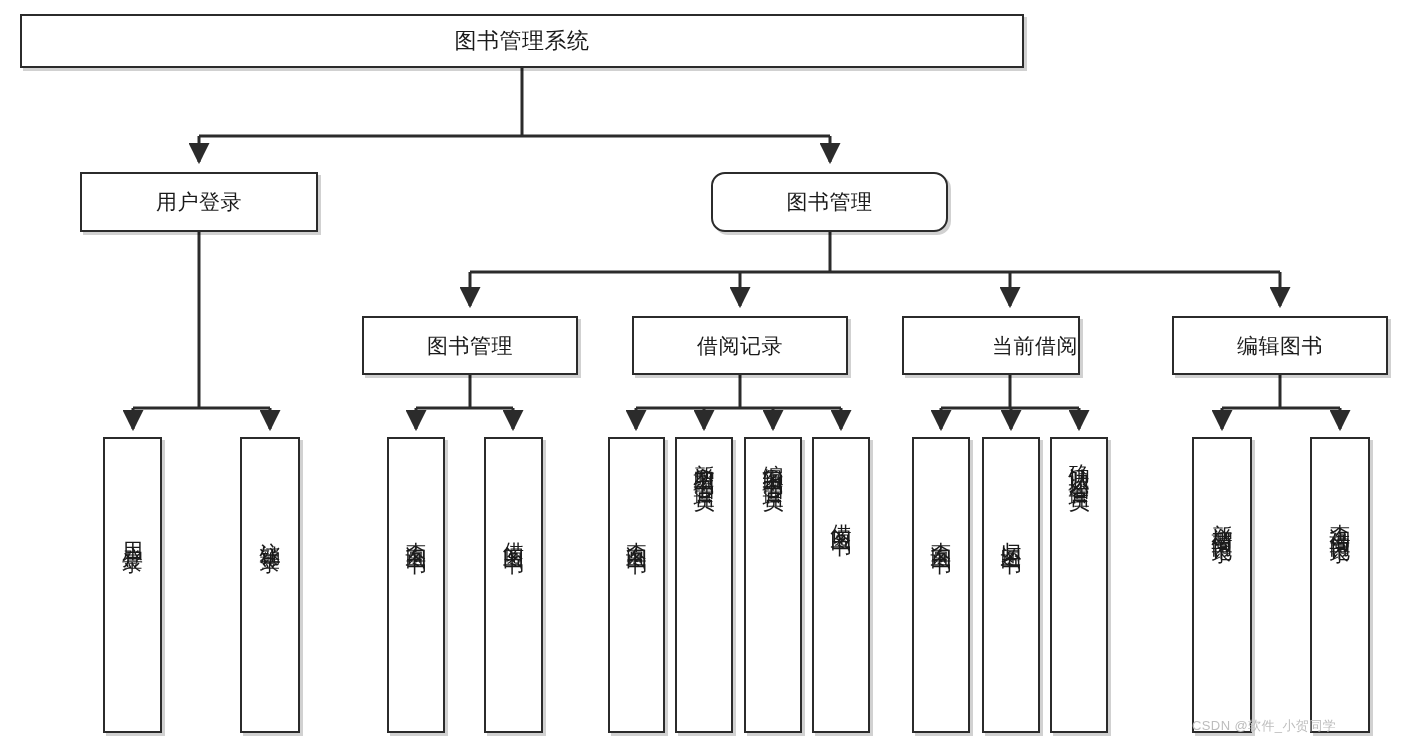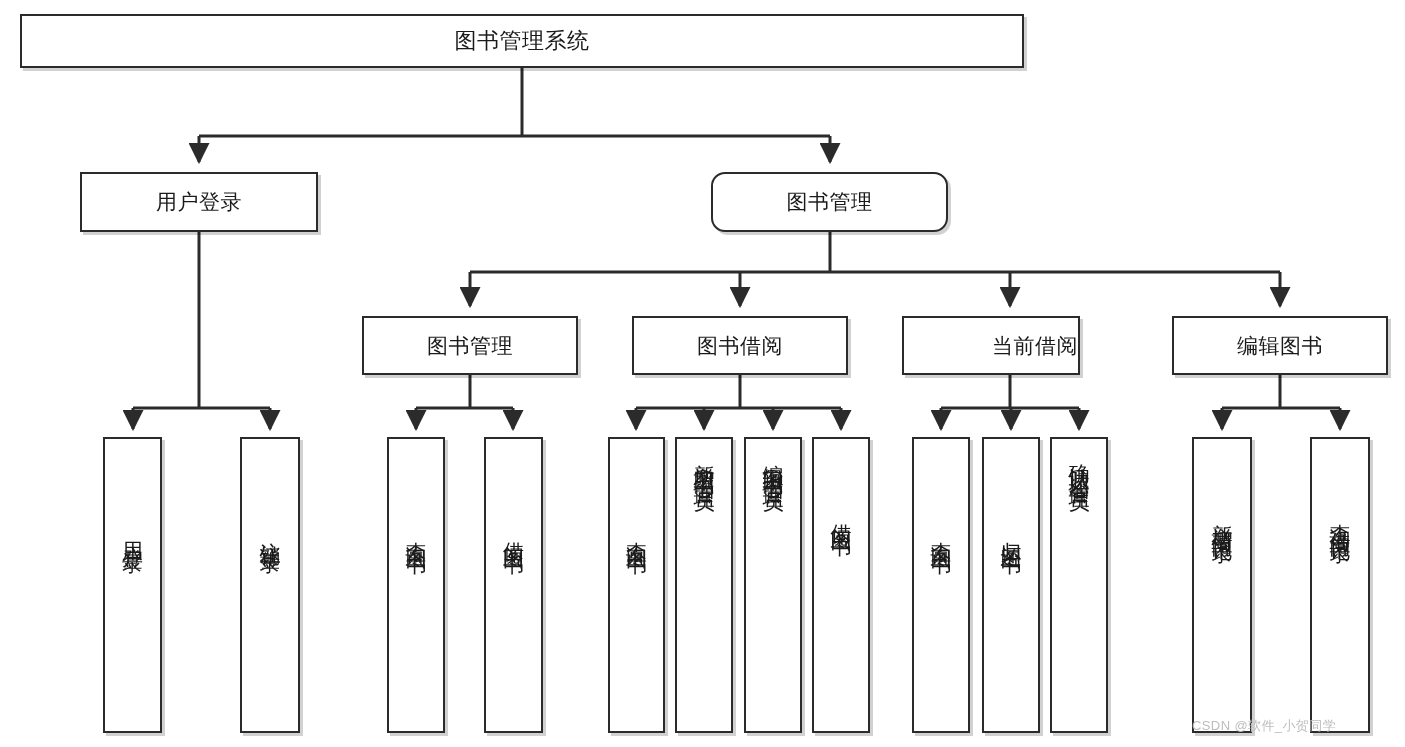--- a/index.html
+++ b/index.html
@@ -131,21 +131,21 @@
     <span class="lbl">用户登录</span>
   </div>
   <div class="node lv1" style="left: 711px; top: 172px; width: 237px; height: 60px; border-radius: 14px;">
     <span class="lbl">图书管理</span>
   </div>
 
   <div class="node lv2" style="left: 362px; top: 316px; width: 216px; height: 59px;">
     <span class="lbl">图书管理</span>
   </div>
   <div class="node lv2" style="left: 632px; top: 316px; width: 216px; height: 59px;">
-    <span class="lbl">图书借阅</span>
+    <span class="lbl">借阅记录</span>
   </div>
   <div class="node lv2" style="left: 902px; top: 316px; width: 178px; height: 59px; justify-content: flex-end;">
     <span class="lbl">当前借阅</span>
   </div>
   <div class="node lv2" style="left: 1172px; top: 316px; width: 216px; height: 59px;">
     <span class="lbl">编辑图书</span>
   </div>
 
   <div class="node leaf mid" style="left: 103px; top: 437px; width: 59px; height: 296px;">
     <span class="lbl">用户登录</span>

